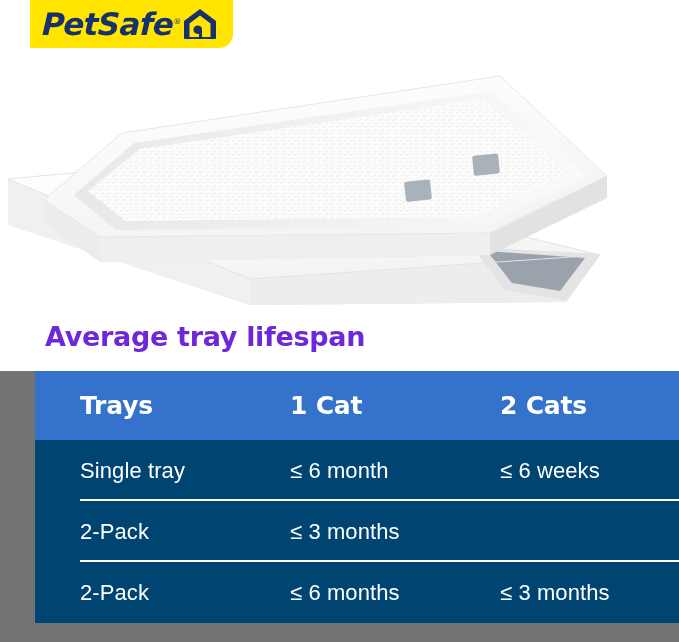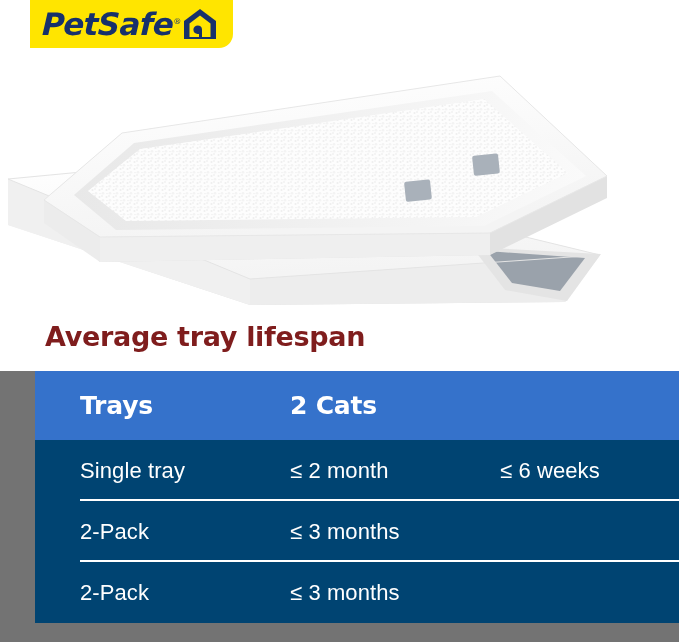--- a/index.html
+++ b/index.html
@@ -66,21 +66,21 @@
 
   
   .section-title {
     position: absolute;
     left: 45px;
     top: 322px;
     font-family: "DejaVu Sans", sans-serif;
     font-weight: bold;
     font-size: 27px;
     letter-spacing: -0.3px;
-    color: #7f1d1d;
+    color: #6d28d9;
     line-height: 1.1;
     white-space: nowrap;
   }
 
   
   .lifespan-table {
     position: absolute;
     left: 0;
     top: 371px;
     width: 679px;
@@ -198,32 +198,34 @@
     </g>
   </svg>
 </div>
 
 <div class="section-title">Average tray lifespan</div>
 
 <div class="lifespan-table">
 
   <div class="trow header-row">
     <div class="cell col-1">Trays</div>
+    <div class="cell col-2">1 Cat</div>
     <div class="cell col-3">2 Cats</div>
   </div>
 
   <div class="trow body-row with-divider">
     <div class="cell col-1">Single tray</div>
-    <div class="cell col-2">≤ 2 month</div>
+    <div class="cell col-2">≤ 6 month</div>
     <div class="cell col-3">≤ 6 weeks</div>
   </div>
 
   <div class="trow body-row with-divider">
     <div class="cell col-1">2-Pack</div>
     <div class="cell col-2">≤ 3 months</div>
   </div>
 
   <div class="trow body-row">
     <div class="cell col-1">2-Pack</div>
+    <div class="cell col-2">≤ 6 months</div>
     <div class="cell col-3">≤ 3 months</div>
   </div>
 
 </div>
 
 </body></html>

